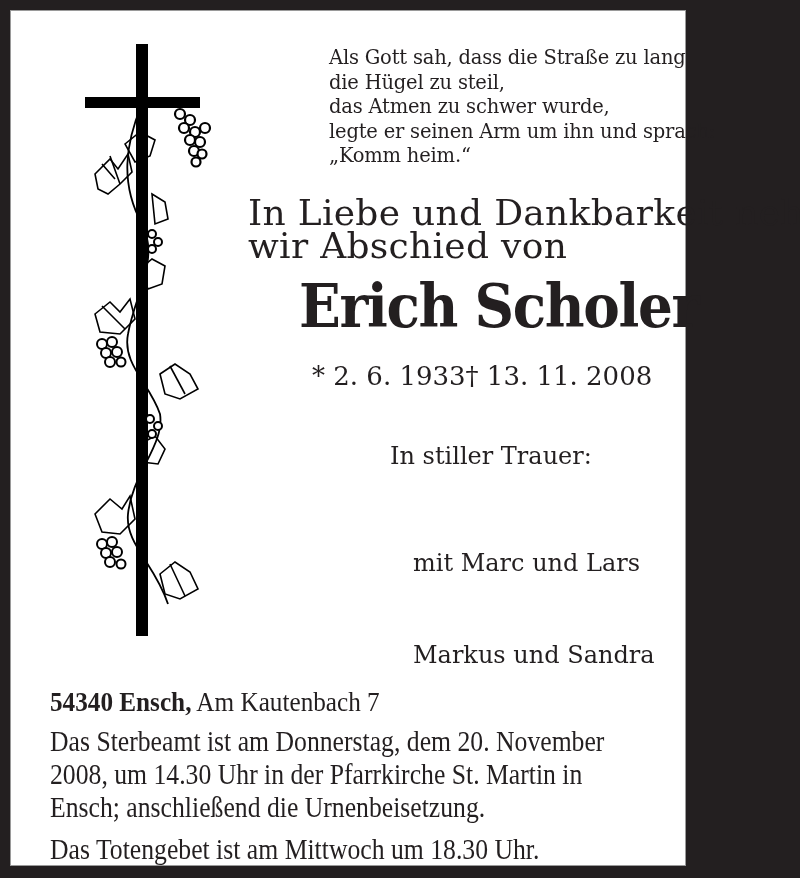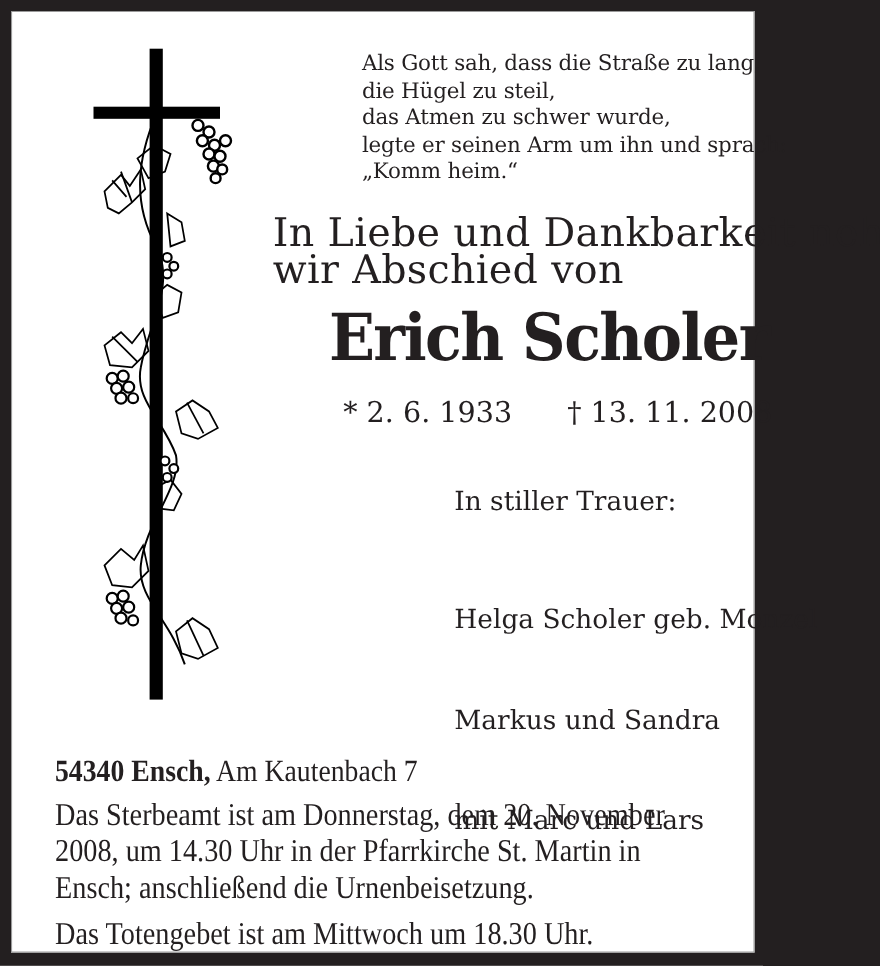--- a/index.html
+++ b/index.html
@@ -51,24 +51,24 @@
     transform-origin: left top;
     white-space: nowrap;
   }
   .dates {
     position: absolute;
     left: 302px; top: 349px;
     font-size: 26px;
     line-height: 34px;
     white-space: pre;
   }
-  .dates .death { margin-left: 50px; }
+  .dates .death { }
   .mourn-label {
     position: absolute;
-    left: 403px; top: 431px;
+    left: 380px; top: 431px;
     font-size: 24px; line-height: 30px;
     white-space: nowrap;
   }
   .mourners {
     position: absolute;
     left: 403px; top: 477px;
     font-size: 24px;
     line-height: 30.5px;
     white-space: pre;
   }
@@ -175,23 +175,22 @@
   <div class="intro">In Liebe und Dankbarkeit nehmen
 wir Abschied von</div>
 
   <div class="name">Erich Scholer</div>
 
   <div class="dates"><span>* 2. 6. 1933</span><span class="death">† 13. 11. 2008</span></div>
 
   <div class="mourn-label">In stiller Trauer:</div>
 
   <div class="mourners">
-    <div>Helga Scholer geb. Monzel</div>
+    <div>mit Marc und Lars</div>
     <div>Markus und Sandra</div>
-    <div>mit Marc und Lars</div>
     
   </div>
 
   <div class="address"><b>54340 Ensch,</b> <span>Am Kautenbach 7</span></div>
 
   <div class="service">Das Sterbeamt ist am Donnerstag, dem 20. November
 2008, um 14.30 Uhr in der Pfarrkirche St. Martin in
 Ensch; anschließend die Urnenbeisetzung.</div>
 
   <div class="prayer">Das Totengebet ist am Mittwoch um 18.30 Uhr.</div>

